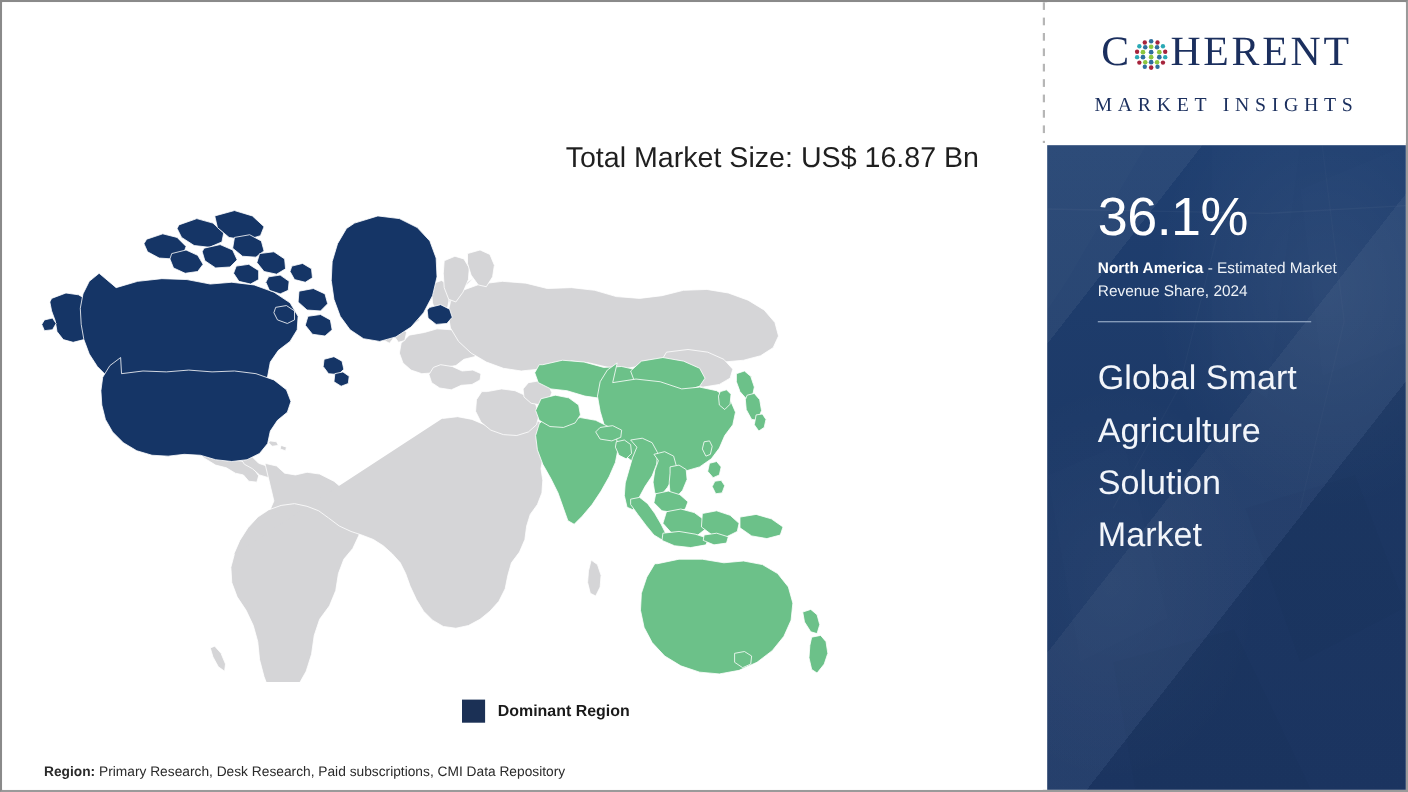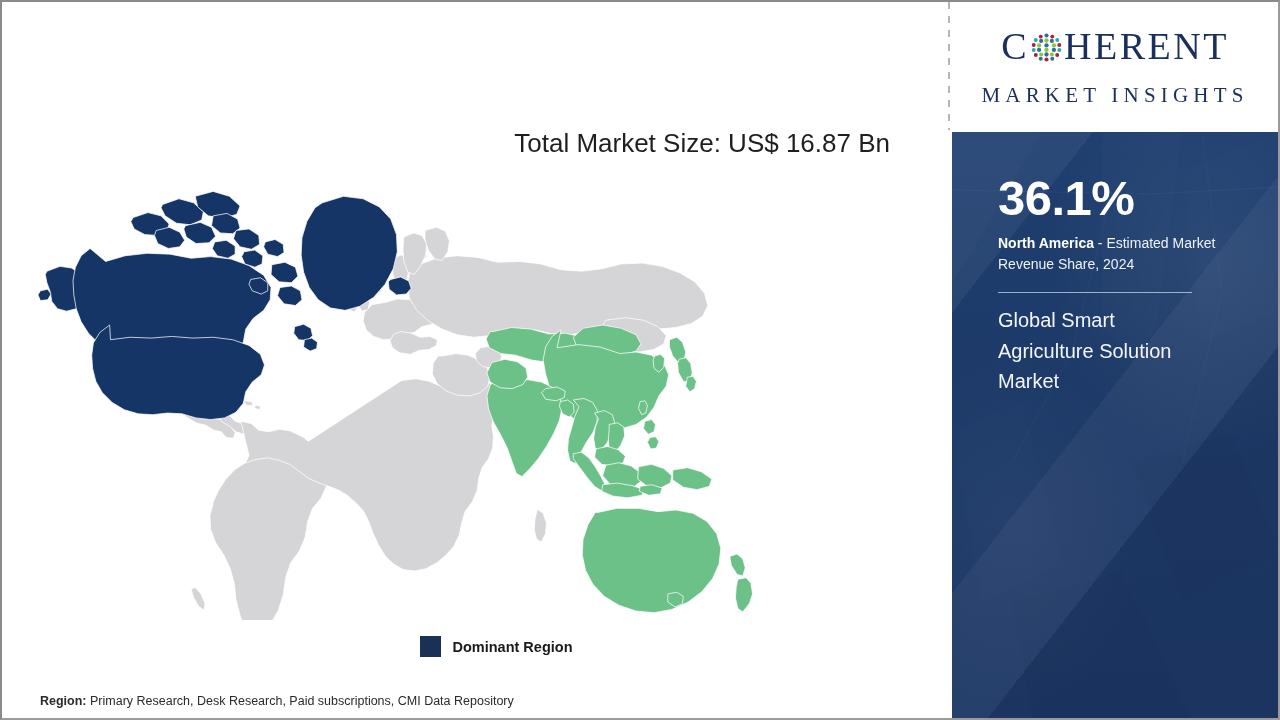--- a/index.html
+++ b/index.html
@@ -121,21 +121,21 @@
   .logo-globe {
     display: inline-block;
     width: 33px; height: 33px;
     margin: 0 1px;
     position: relative;
     top: 2px;
   }
   .logo-sub {
     margin-top: 20px;
     font-family: "Liberation Serif", serif;
-    font-size: 21px;
+    font-size: 18px;
     color: #1b2f5e;
     letter-spacing: 5.2px;
     line-height: 1;
   }
 
   
   .right-panel {
     position: absolute;
     left: 950px; top: 130px;
     width: 326px; height: 586px;
@@ -150,42 +150,42 @@
     position: absolute; inset: 0;
     opacity: 0.35;
     pointer-events: none;
   }
   .rp-inner {
     position: relative;
     padding: 42px 28px 0 46px;
   }
   .stat-pct {
     font-size: 49px;
-    font-weight: bold;
+    font-weight: normal;
     color: #ffffff;
     line-height: 1.02;
     letter-spacing: -0.5px;
   }
   .stat-desc {
     margin-top: 9px;
     font-size: 14px;
     color: #eef2f7;
     line-height: 1.48;
     max-width: 258px;
   }
   .stat-desc .sd-region { font-weight: bold; color: #ffffff; }
   .stat-rule {
     margin-top: 18px;
     width: 194px;
     height: 1px;
     background: #9fb2cc;
   }
   .market-name {
-    margin-top: 12px;
-    font-size: 20px;
+    margin-top: 27px;
+    font-size: 31px;
     font-weight: 300;
     color: #f2f5fa;
     line-height: 1.52;
     max-width: 215px;
   }
 </style>
 </head>
 <body>
 
 <div class="page">

